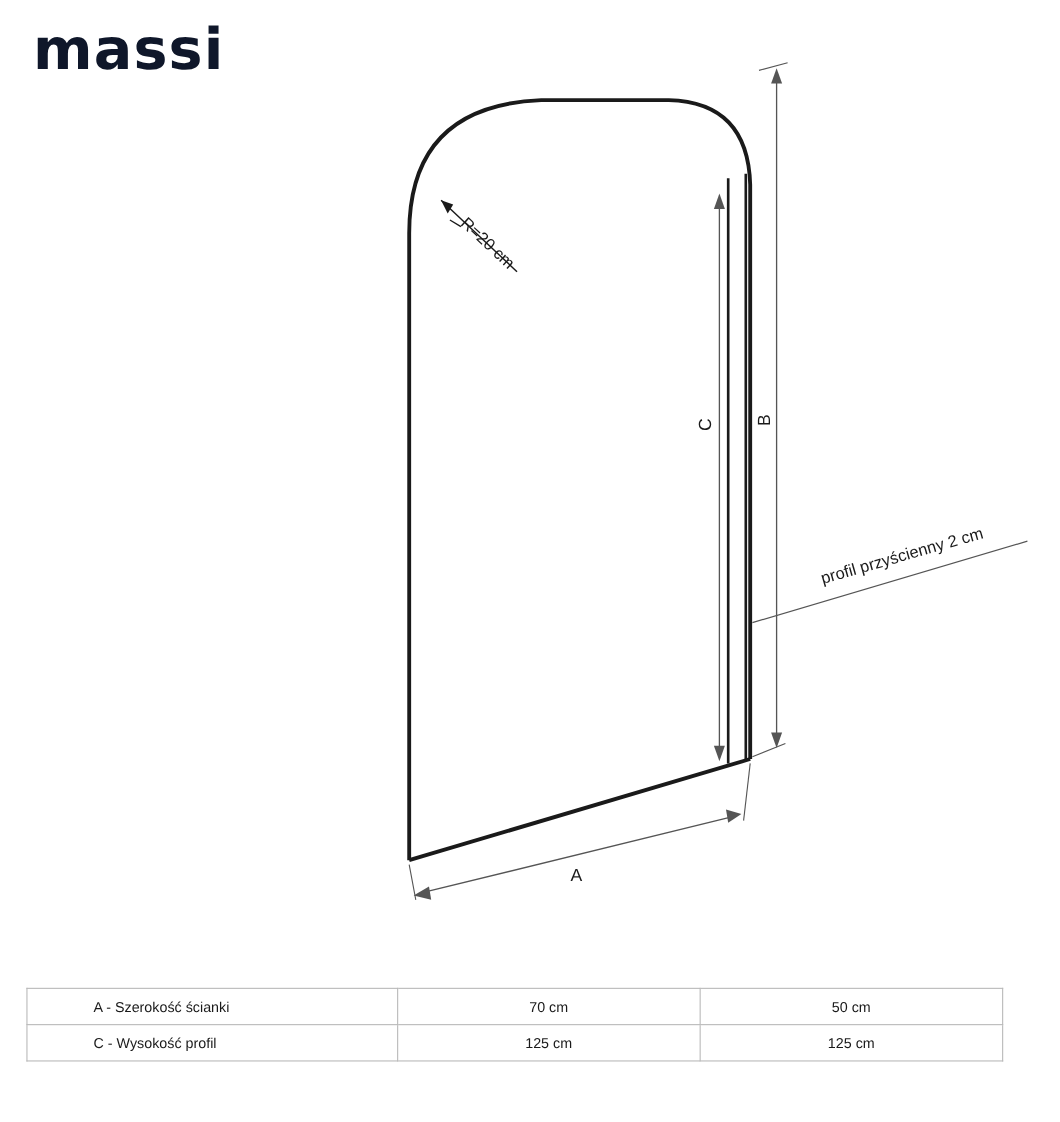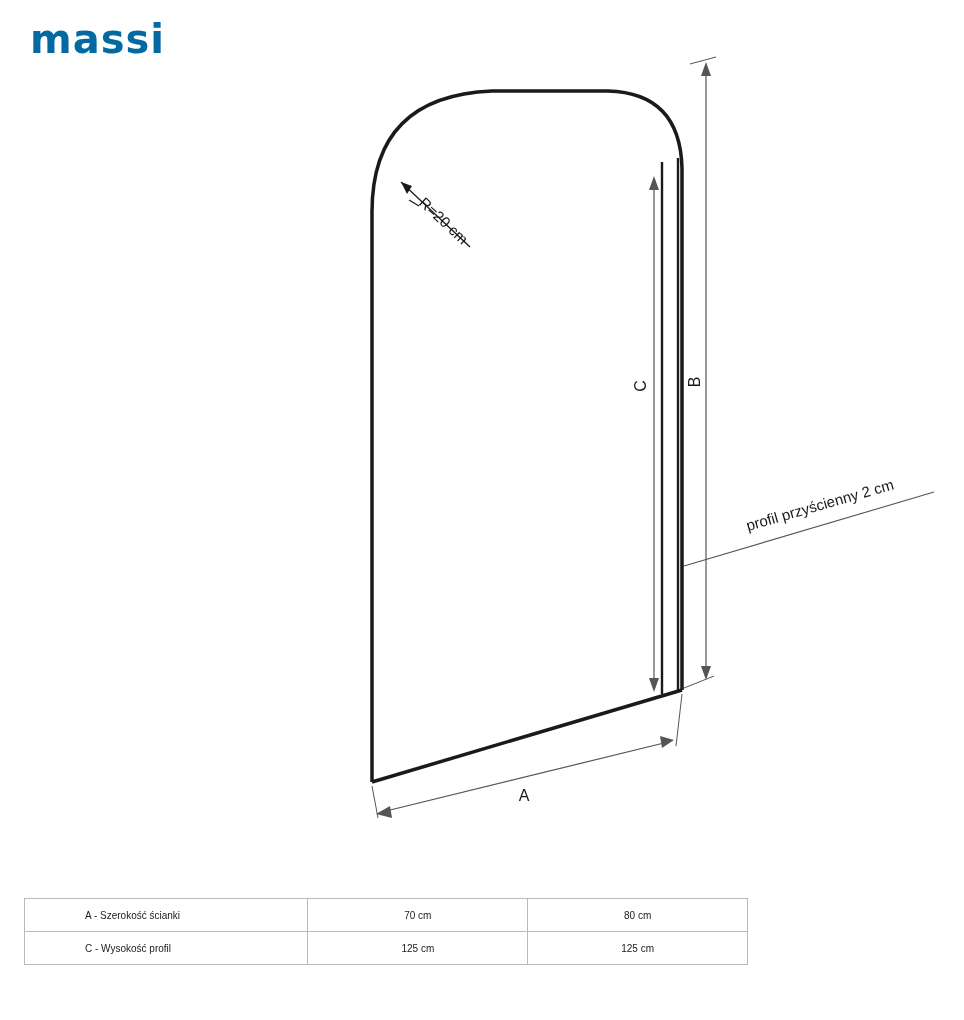--- a/index.html
+++ b/index.html
@@ -19,44 +19,44 @@
     position: relative;
     width: 964px;
     height: 1020px;
   }
 
   
   .logo {
     position: absolute;
     left: 30px;
     top: 16px;
-    font-size: 40px;
+    font-size: 52px;
     letter-spacing: 1px;
     font-weight: 700;
-    color: #0369a1;
+    color: #0f172a;
     font-family: "DejaVu Sans", sans-serif;
   }
 
   
   .drawing {
     position: absolute;
     left: 0;
     top: 0;
     width: 964px;
     height: 880px;
   }
 
   
   .spec-table {
     position: absolute;
     left: 24px;
     top: 898px;
-    width: 724px;
+    width: 888px;
     border-collapse: collapse;
-    font-size: 10px;
+    font-size: 13px;
   }
   .spec-table td {
     border: 1px solid #b9b9b9;
     height: 32px;
     padding: 0 14px;
     color: #1a1a1a;
   }
   .spec-table td.label {
     width: 310px;
     text-align: left;
@@ -132,21 +132,21 @@
       <text x="748" y="531" fill="#1a1a1a" font-family="Liberation Sans, sans-serif" font-size="15" transform="rotate(-16 748 531)">profil przyścienny 2 cm</text>
     </g>
 
   </svg>
 
   <table class="spec-table">
     <tbody>
       <tr>
         <td class="label">A - Szerokość ścianki</td>
         <td class="val">70 cm</td>
-        <td class="val">80 cm</td>
+        <td class="val">50 cm</td>
       </tr>
       <tr>
         <td class="label">C - Wysokość profil</td>
         <td class="val">125 cm</td>
         <td class="val">125 cm</td>
       </tr>
     </tbody>
   </table>
 
 </div>

